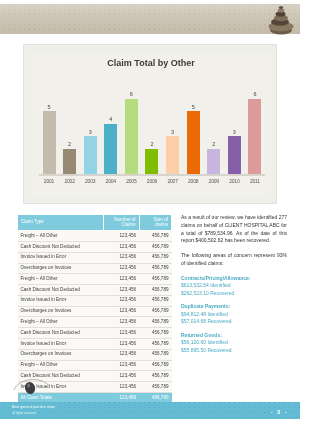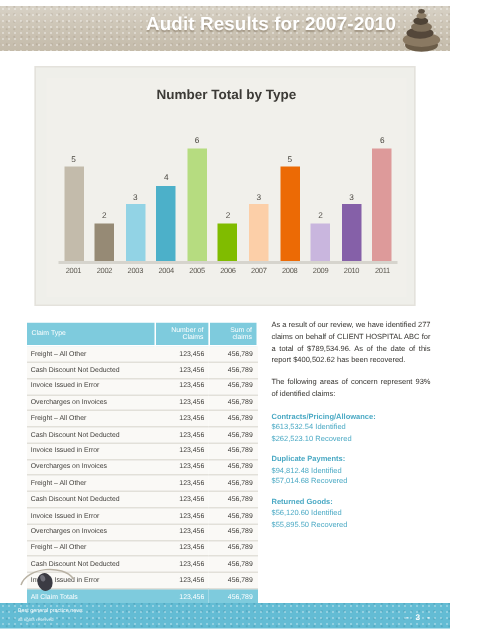--- a/index.html
+++ b/index.html
@@ -115,34 +115,33 @@
     position: absolute; right: 12px; bottom: 9px; z-index: 3;
     font-size: 5.5px; color: #ffffff; font-weight: bold; letter-spacing: 1.5px;
   }
 </style>
 </head>
 <body>
 
 <div class="page">
 
   <div class="header-band"></div>
-  <div class="header-title">Audit Results for 2007-2010</div>
   <svg class="header-logo" viewBox="0 0 34 36">
     <ellipse cx="17" cy="30" rx="11" ry="4.5" fill="#6b5c48"></ellipse>
     <ellipse cx="17" cy="26.5" rx="12.5" ry="4.8" fill="#8a7962"></ellipse>
     <ellipse cx="16" cy="22" rx="9" ry="3.8" fill="#54473a"></ellipse>
     <ellipse cx="17" cy="18" rx="7" ry="3.2" fill="#7d6e59"></ellipse>
     <ellipse cx="16.5" cy="14" rx="5" ry="2.6" fill="#4e4336"></ellipse>
     <ellipse cx="17" cy="10.5" rx="3.4" ry="2" fill="#8e7e67"></ellipse>
     <ellipse cx="17" cy="7.5" rx="2.2" ry="1.5" fill="#5b4f40"></ellipse>
   </svg>
 
   <div class="chart-card">
     <div class="chart-inner">
-      <div class="chart-title">Number Total by Type</div>
+      <div class="chart-title">Claim Total by Other</div>
       <div class="plot" id="plot">
           <div class="col">
             <div class="bar-val">5</div>
             <div class="bar" style="height: 62.8571px; background: rgb(195, 187, 171);"></div>
           </div>
           <div class="col">
             <div class="bar-val">2</div>
             <div class="bar" style="height: 25.1429px; background: rgb(150, 138, 117);"></div>
           </div>
           <div class="col">

